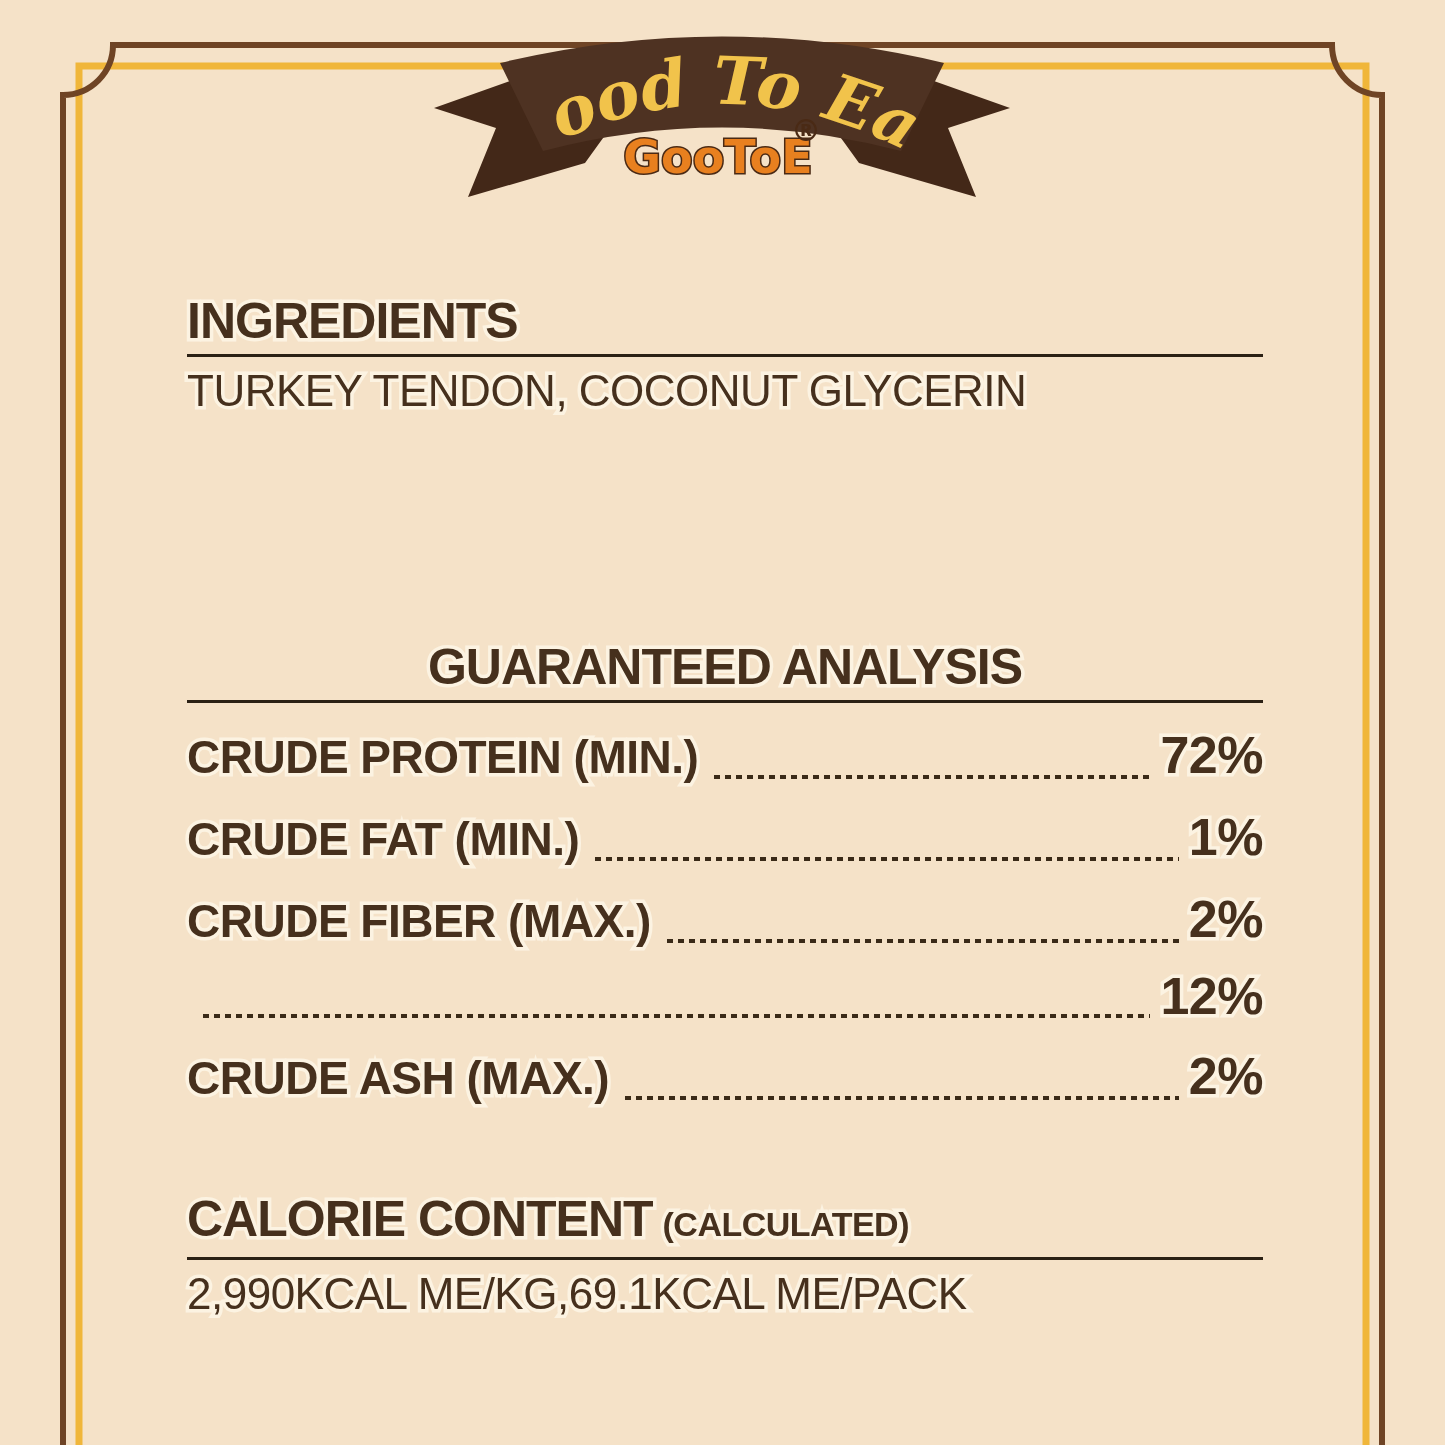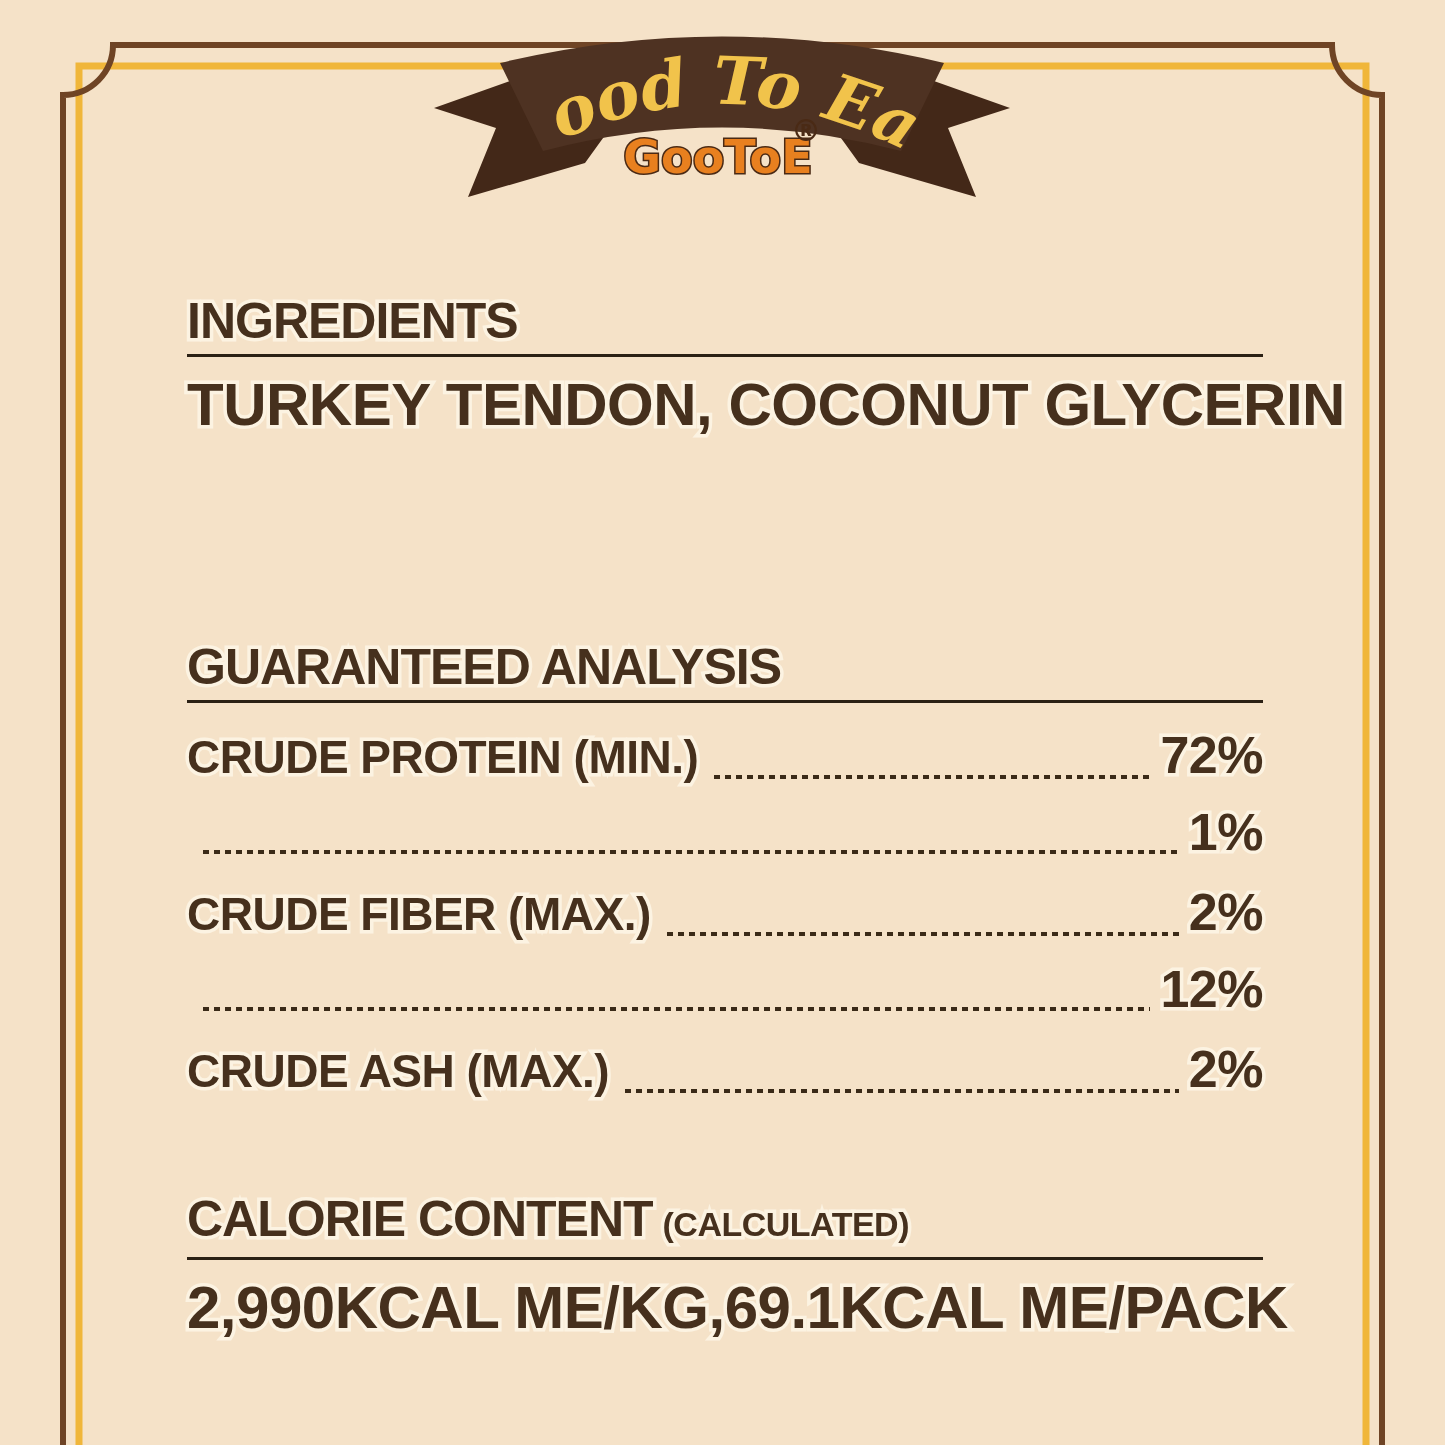--- a/index.html
+++ b/index.html
@@ -8,28 +8,28 @@
     background:#f5e2c8;
     font-family:"Liberation Sans", sans-serif;
     overflow:hidden;
   }
   .page{position:relative;width:1445px;height:1445px;}
   svg.decor{position:absolute;left:0;top:0;width:1445px;height:1445px;display:block;}
 
   .content{position:absolute;left:187px;width:1076px;top:0;color:#46301d;}
   .section{position:absolute;left:0;right:0;}
   .sec-ingredients{top:294px;}
-  .sec-analysis{top:640px;}
+  .sec-analysis{top:640px;text-align:center;}
   .sec-calorie{top:1192px;}
 
   .outlined{-webkit-text-stroke:7px #fcf3e2;paint-order:stroke fill;}
   h2{margin:0;font-size:50px;line-height:54px;font-weight:bold;letter-spacing:-1px;white-space:nowrap;}
   .note{font-size:34px;font-weight:bold;letter-spacing:-0.5px;margin-left:10px;}
   .rule{border-top:3px solid #2b2114;margin-top:6px;}
-  .body-line{font-size:60px;line-height:52px;font-weight:bold;letter-spacing:-0.5px;margin-top:22px;white-space:nowrap;}
+  .body-line{font-size:44px;line-height:52px;font-weight:normal;letter-spacing:-0.5px;margin-top:8px;white-space:nowrap;}
 
   .rows{margin-top:18px;}
   .row{display:flex;align-items:baseline;}
   .row + .row{margin-top:17px;}
   .row-label{font-size:46px;line-height:58px;font-weight:bold;letter-spacing:-0.5px;white-space:nowrap;margin-top:7px;}
   .leader{
     flex:1;height:4px;align-self:flex-end;
     margin:0 10px 7px 16px;
     background:repeating-linear-gradient(90deg,#3a2a18 0 6px,transparent 6px 11px);
   }
@@ -70,20 +70,21 @@
     <section class="section sec-analysis">
       <h2 class="outlined">GUARANTEED ANALYSIS</h2>
       <div class="rule"></div>
       <div class="rows">
         <div class="row">
           <span class="row-label outlined">CRUDE PROTEIN (MIN.)</span>
           <span class="leader"></span>
           <span class="row-value outlined">72%</span>
         </div>
         <div class="row">
+          <span class="row-label outlined">CRUDE FAT (MIN.)</span>
           <span class="leader"></span>
           <span class="row-value outlined">1%</span>
         </div>
         <div class="row">
           <span class="row-label outlined">CRUDE FIBER (MAX.)</span>
           <span class="leader"></span>
           <span class="row-value outlined">2%</span>
         </div>
         <div class="row">
           <span class="leader"></span>

